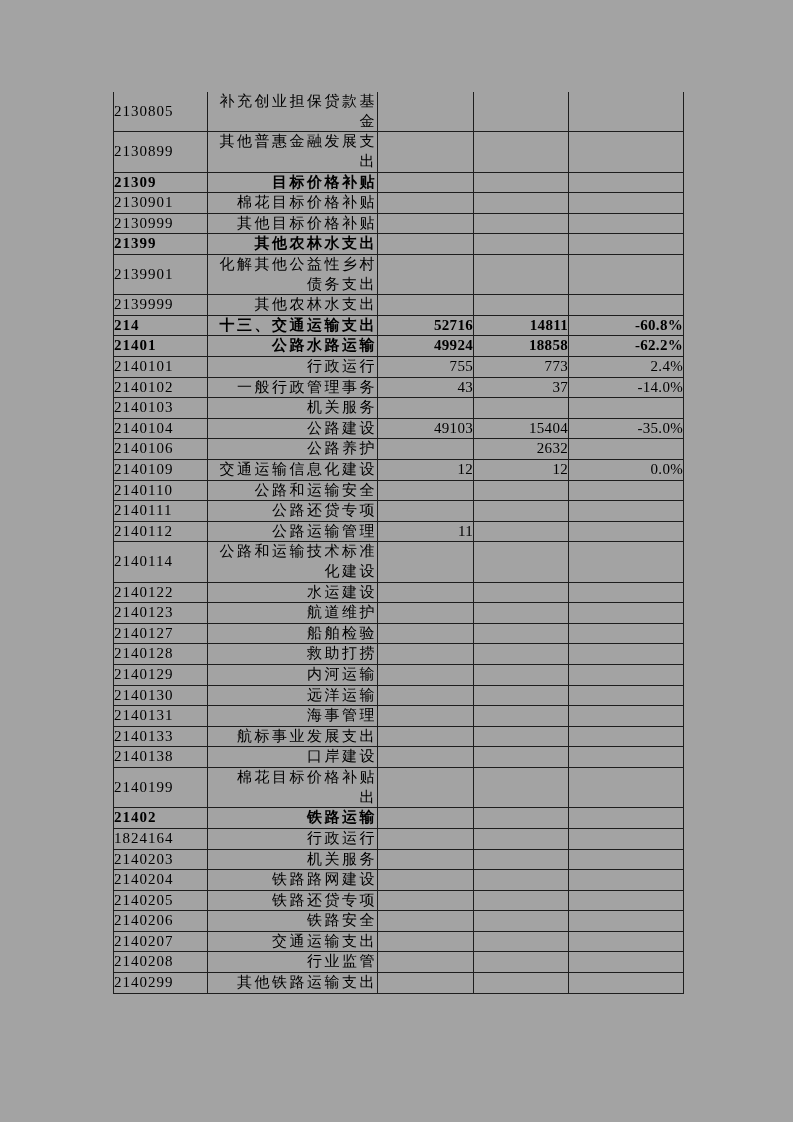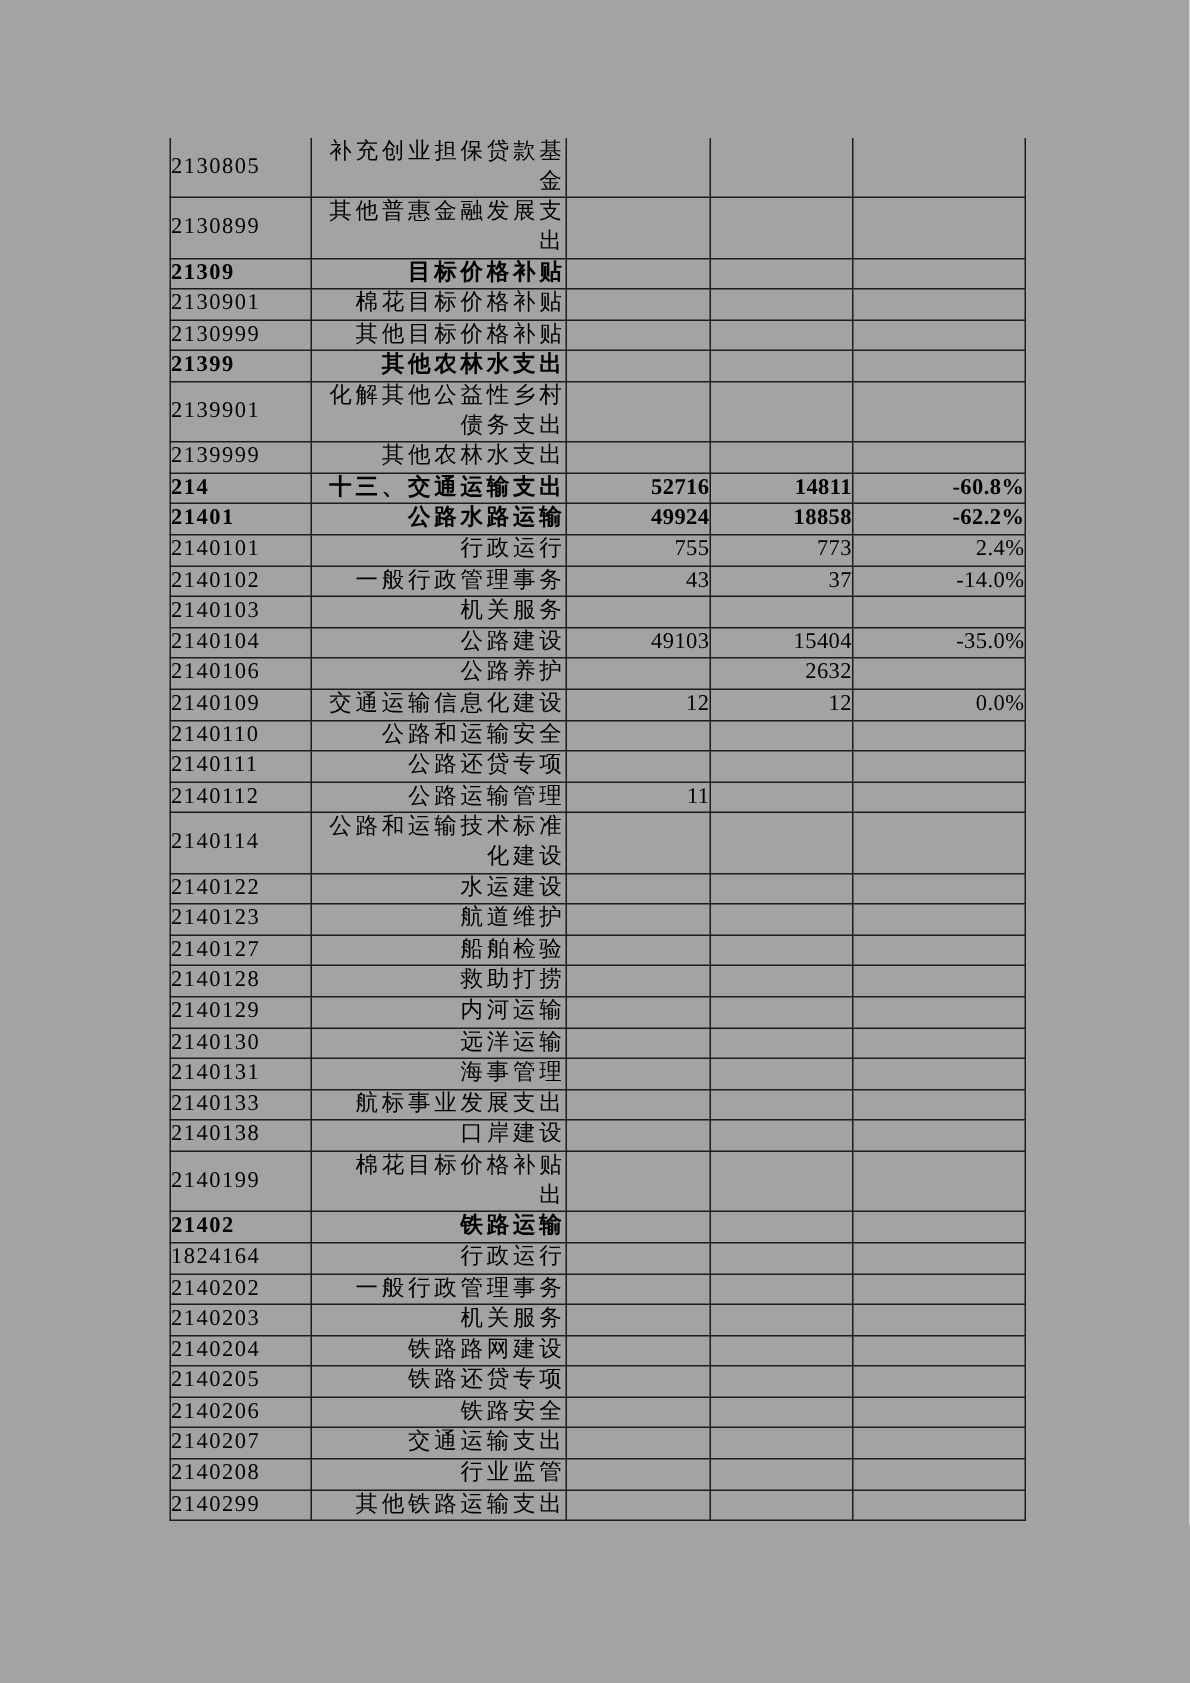--- a/index.html
+++ b/index.html
@@ -299,27 +299,20 @@
           <td class="num"></td>
         </tr>
         <tr class="single">
           <td class="code">1824164</td>
           <td class="name">行政运行</td>
           <td class="num"></td>
           <td class="num"></td>
           <td class="num"></td>
         </tr>
         <tr class="single">
-          <td class="code">2140202</td>
-          <td class="name">一般行政管理事务</td>
-          <td class="num"></td>
-          <td class="num"></td>
-          <td class="num"></td>
-        </tr>
-        <tr class="single">
           <td class="code">2140203</td>
           <td class="name">机关服务</td>
           <td class="num"></td>
           <td class="num"></td>
           <td class="num"></td>
         </tr>
         <tr class="single">
           <td class="code">2140204</td>
           <td class="name">铁路路网建设</td>
           <td class="num"></td>

